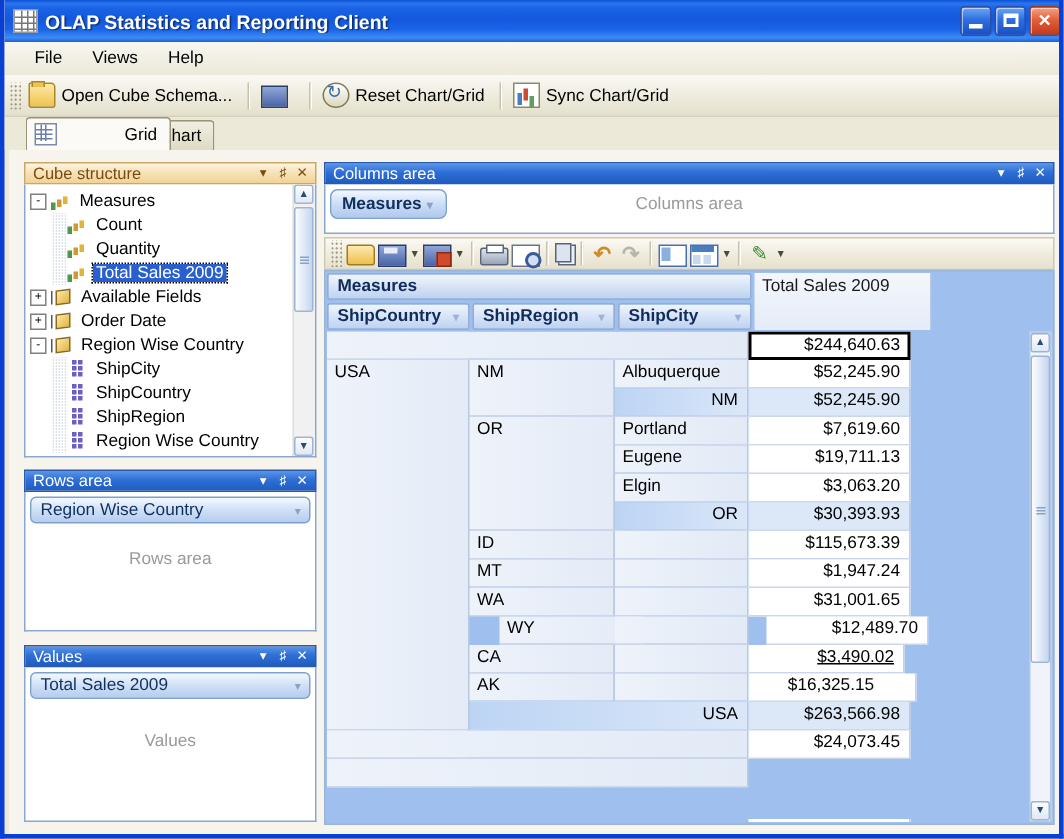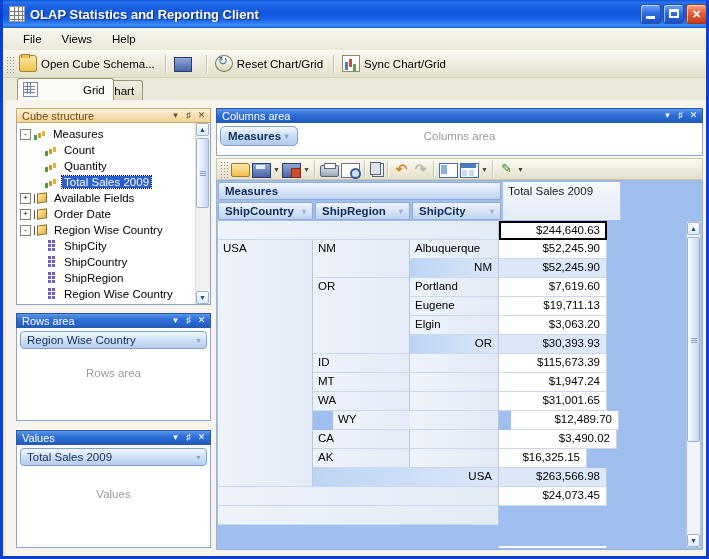--- a/index.html
+++ b/index.html
@@ -530,24 +530,24 @@
           <div class="cell" style="left: 192px; top: 152px; width: 89px; height: 19px; position: absolute;"></div>
           <div class="cell val" style="left: 281px; top: 152px; width: 108px; height: 19px; position: absolute;">$1,947.24</div>
           <div class="cell spanc" style="left: 95px; top: 171px; width: 97px; height: 19px; position: absolute;">WA</div>
           <div class="cell" style="left: 192px; top: 171px; width: 89px; height: 19px; position: absolute;"></div>
           <div class="cell val" style="left: 281px; top: 171px; width: 108px; height: 19px; position: absolute;">$31,001.65</div>
           <div class="cell spanc" style="left: 95px; top: 190px; width: 97px; height: 19px; position: absolute; margin-left: 20px;">WY</div>
           <div class="cell" style="left: 192px; top: 190px; width: 89px; height: 19px; position: absolute;"></div>
           <div class="cell val" style="left: 281px; top: 190px; width: 108px; height: 19px; position: absolute; margin-left: 12px;">$12,489.70</div>
           <div class="cell spanc" style="left: 95px; top: 209px; width: 97px; height: 19px; position: absolute;">CA</div>
           <div class="cell" style="left: 192px; top: 209px; width: 89px; height: 19px; position: absolute;"></div>
-          <div class="cell val" style="left: 281px; top: 209px; width: 118px; height: 19px; position: absolute;">$3,490.02</div>
+          <div class="cell val" style="left: 281px; top: 209px; width: 104px; height: 19px; position: absolute; text-decoration: underline;">$3,490.02</div>
           <div class="cell spanc" style="left: 95px; top: 228px; width: 97px; height: 19px; position: absolute;">AK</div>
           <div class="cell" style="left: 192px; top: 228px; width: 89px; height: 19px; position: absolute;"></div>
-          <div class="cell val" style="left: 281px; top: 228px; width: 88px; height: 19px; position: absolute;">$16,325.15</div>
+          <div class="cell val" style="left: 281px; top: 228px; width: 112px; height: 19px; position: absolute; text-align: center;">$16,325.15</div>
           <div class="cell total" style="left: 95px; top: 247px; width: 186px; height: 19px; position: absolute;">USA</div>
           <div class="cell valtotal" style="left: 281px; top: 247px; width: 108px; height: 19px; position: absolute;">$263,566.98</div>
           <div class="cell spanc" style="left: 0px; top: 266px; width: 95px; height: 19px; position: absolute;">Mexico</div>
           <div class="cell" style="left: 0px; top: 266px; width: 281px; height: 19px; position: absolute;"></div>
           <div class="cell val" style="left: 281px; top: 266px; width: 108px; height: 19px; position: absolute;">$24,073.45</div>
           <div class="cell spanc" style="left: 0px; top: 285px; width: 95px; height: 19px; position: absolute;">Switzerland</div>
           <div class="cell" style="left: 0px; top: 285px; width: 281px; height: 19px; position: absolute;"></div>
           <div class="cell val" style="left: 281px; top: 285px; width: 108px; height: 19px; position: absolute; margin-top: 40px;">$32,919.50</div>
           <div class="rightfill"></div>
         </div>

